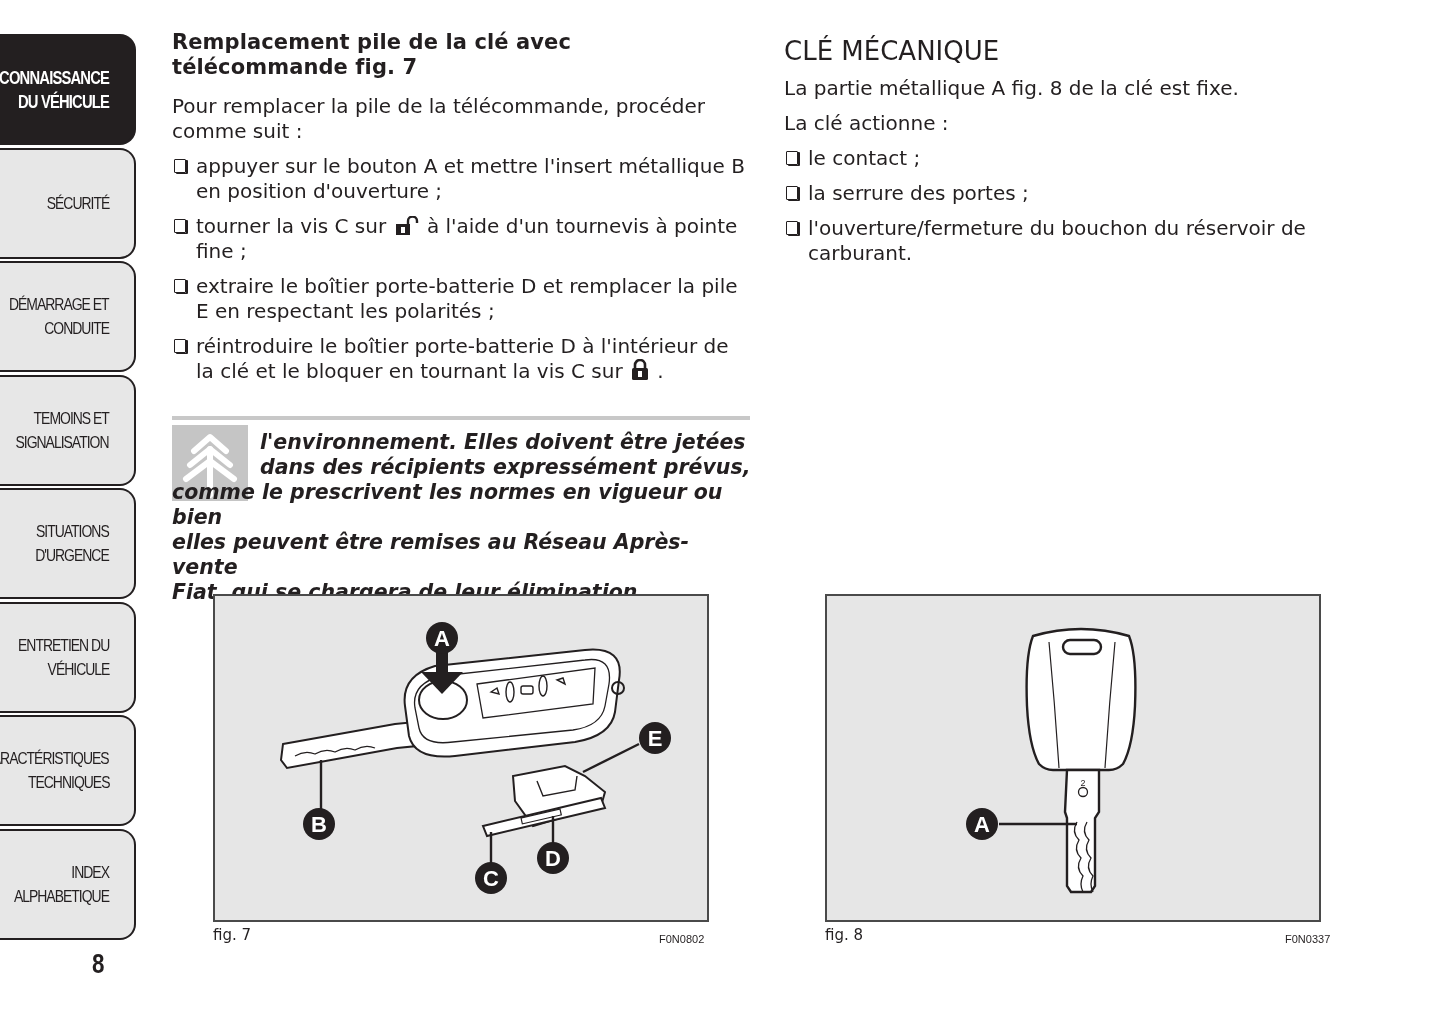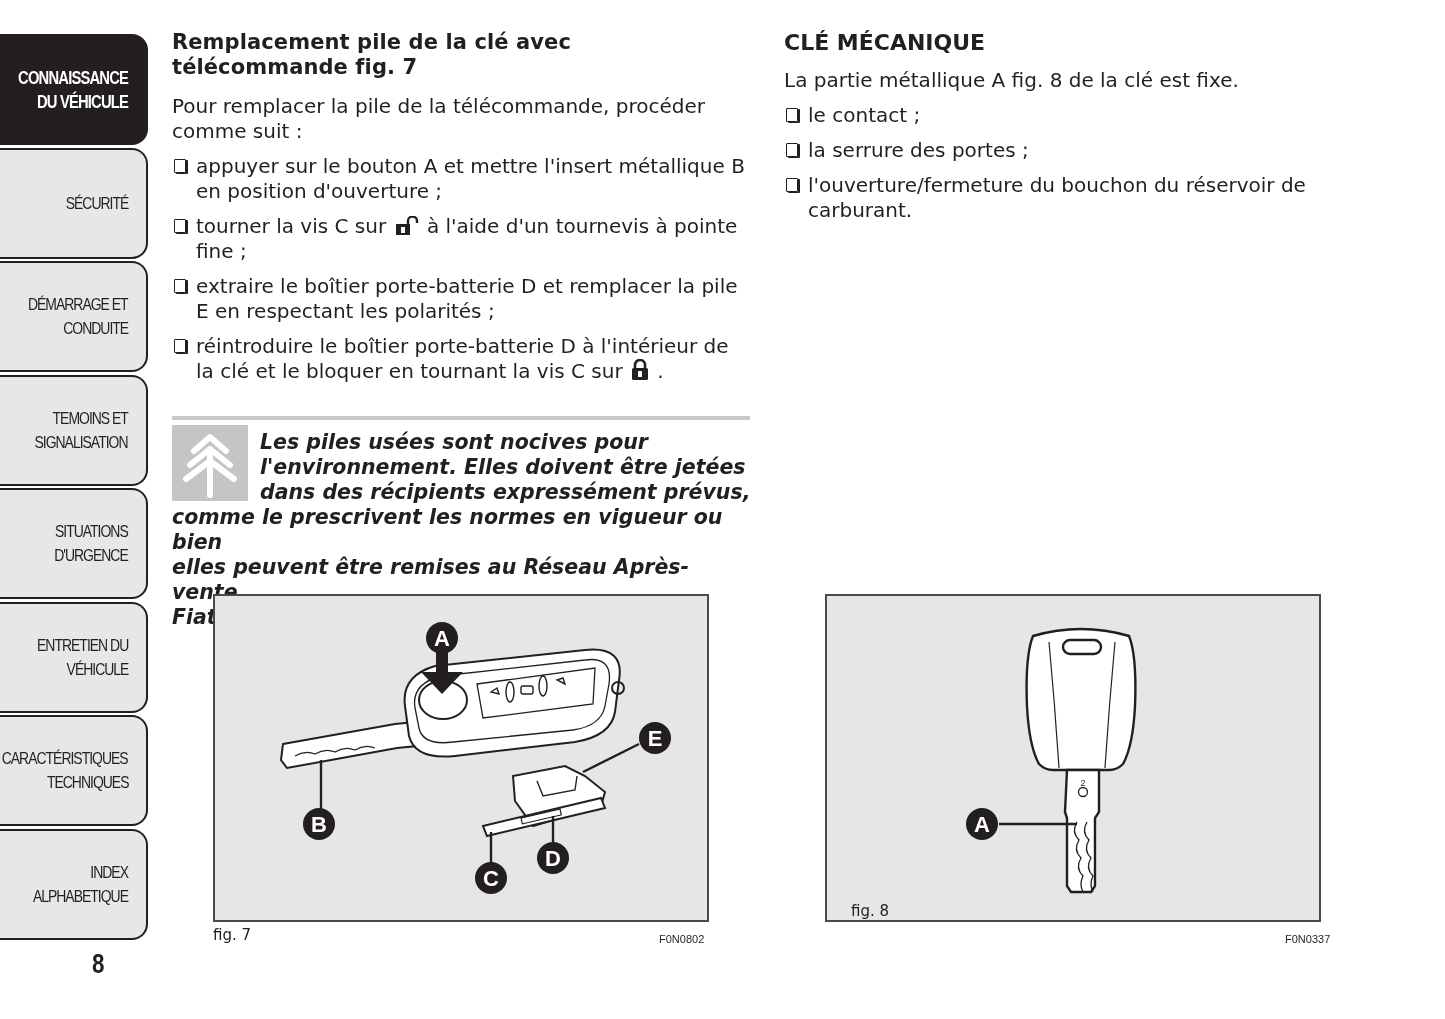--- a/index.html
+++ b/index.html
@@ -1,41 +1,41 @@
 <!DOCTYPE html>
 <html><head>
 <meta charset="utf-8">
 <style>
   html, body { margin: 0; padding: 0; background: #ffffff; }
   body { width: 1445px; height: 1019px; position: relative; overflow: hidden;
          font-family: "DejaVu Sans", sans-serif; color: #231f20; }
 
   
   .tabs { position: absolute; left: 0; top: 34px; width: 152px; }
-  .tab { position: absolute; left: 0; width: 148px; height: 111px;
+  .tab { position: absolute; left: 0; width: 136px; height: 111px;
          background: #e7e7e7; border: 2px solid #231f20; border-left: none;
          border-radius: 0 16px 16px 0; box-sizing: border-box;
          display: flex; flex-direction: column; justify-content: center; align-items: flex-end;
-         padding-right: 18px; cursor: pointer; }
+         padding-right: 25px; cursor: pointer; }
   .tab.active { background: #231f20; }
   .tab span { font-family: "Liberation Sans Narrow", "Liberation Sans", sans-serif;
               font-size: 17px; line-height: 24px; letter-spacing: -1.2px;
               transform: scaleX(0.82); transform-origin: right center;
               text-align: right; color: #231f20; white-space: nowrap; }
   .tab.active span { color: #ffffff; font-weight: bold; font-size: 18px; letter-spacing: -1px; }
 
   .page-number { position: absolute; left: 92px; top: 948px; font-size: 28px; font-weight: bold;
                  font-family: "Liberation Sans", sans-serif; transform: scaleX(0.8); transform-origin: left; }
 
   
   .col-left { position: absolute; left: 172px; top: 30px; width: 580px; }
   .col-right { position: absolute; left: 784px; top: 30px; width: 560px; }
 
   .h1 { font-weight: bold; font-size: 21px; line-height: 25px; margin: 0 0 14px 0; letter-spacing: 0.1px; }
-  .h1-right { font-weight: bold; font-size: 22px; line-height: 26px; margin: 0 0 12px 0; }
+  .h1-right { font-weight: normal; font-size: 26px; line-height: 26px; margin: 8px 0 12px 0; }
   .para { font-size: 20px; line-height: 25px; margin: 0 0 10px 0; }
   .bullet { font-size: 20px; line-height: 25px; margin: 0 0 10px 0; padding-left: 24px; position: relative; }
   .bullet .box { position: absolute; left: 2px; top: 5px; width: 12px; height: 14px;
                  border: 1.6px solid #231f20; box-sizing: border-box;
                  box-shadow: 2px 1px 0 0 #231f20; border-radius: 1px; }
   .lock { display: inline-block; vertical-align: -3px; margin: 0 2px; }
 
   .separator { position: absolute; left: 172px; top: 416px; width: 578px; height: 4px; background: #c8c8c8; }
 
   .env-icon { position: absolute; left: 172px; top: 425px; width: 76px; height: 76px; background: #c5c5c5; }
@@ -129,21 +129,20 @@
   <svg width="76" height="76" viewBox="0 0 76 76">
     <g fill="none" stroke="#ffffff" stroke-width="6" stroke-linecap="round" stroke-linejoin="round">
       <polyline points="22,26 38,12 54,26"></polyline>
       <polyline points="18,40 38,24 58,40"></polyline>
       <polyline points="14,54 38,36 62,54"></polyline>
       <line x1="38" y1="24" x2="38" y2="70"></line>
     </g>
   </svg>
 </div>
 <div class="env-text">
-  <span class="indent-line">Les piles usées sont nocives pour</span>
   <span class="indent-line">l'environnement. Elles doivent être jetées</span>
   <span class="indent-line">dans des récipients expressément prévus,</span>
   <span class="full-line">comme le prescrivent les normes en vigueur ou bien</span>
   <span class="full-line">elles peuvent être remises au Réseau Après-vente</span>
   <span class="full-line">Fiat, qui se chargera de leur élimination.</span>
 </div>
 
 <div class="figure fig7">
   <svg width="492" height="324" viewBox="0 0 492 324">
 
@@ -208,20 +207,21 @@
         <text x="440" y="150" text-anchor="middle" font-family="Liberation Sans, sans-serif" font-weight="bold" font-size="22" fill="#fff">E</text>
       </g>
   </svg>
 </div>
 <div class="fig-caption" style="left:213px; top:926px;">fig. 7</div>
 <div class="fig-code" style="left:659px; top:933px;">F0N0802</div>
 
 <section class="col-right">
   <h2 class="h1-right">CLÉ MÉCANIQUE</h2>
   <p class="para">La partie métallique A fig. 8 de la clé est fixe.</p>
+  <p class="para">La clé actionne :</p>
   <div class="bullet">
     <span class="box"></span>
     <span>le contact ;</span>
   </div>
   <div class="bullet">
     <span class="box"></span>
     <span>la serrure des portes ;</span>
   </div>
   <div class="bullet">
     <span class="box"></span>
@@ -244,14 +244,14 @@
     </g>
     <text x="256" y="190" text-anchor="middle" font-family="Liberation Sans, sans-serif" font-size="9" fill="#231f20">2</text>
     <circle cx="256" cy="196" r="4.5" fill="none" stroke="#231f20" stroke-width="1.3"></circle>
     <line x1="172" y1="228" x2="250" y2="228" stroke="#231f20" stroke-width="2.4"></line>
     <g>
         <circle cx="155" cy="228" r="16" fill="#231f20"></circle>
         <text x="155" y="236" text-anchor="middle" font-family="Liberation Sans, sans-serif" font-weight="bold" font-size="22" fill="#fff">A</text>
       </g>
   </svg>
 </div>
-<div class="fig-caption" style="left:825px; top:902px;margin-left:26px;">fig. 8</div>
+<div class="fig-caption" style="left:825px; top:926px;">fig. 8</div>
 <div class="fig-code" style="left:1271px; top:933px;padding-left:14px;">F0N0337</div>
 
 </body></html>

